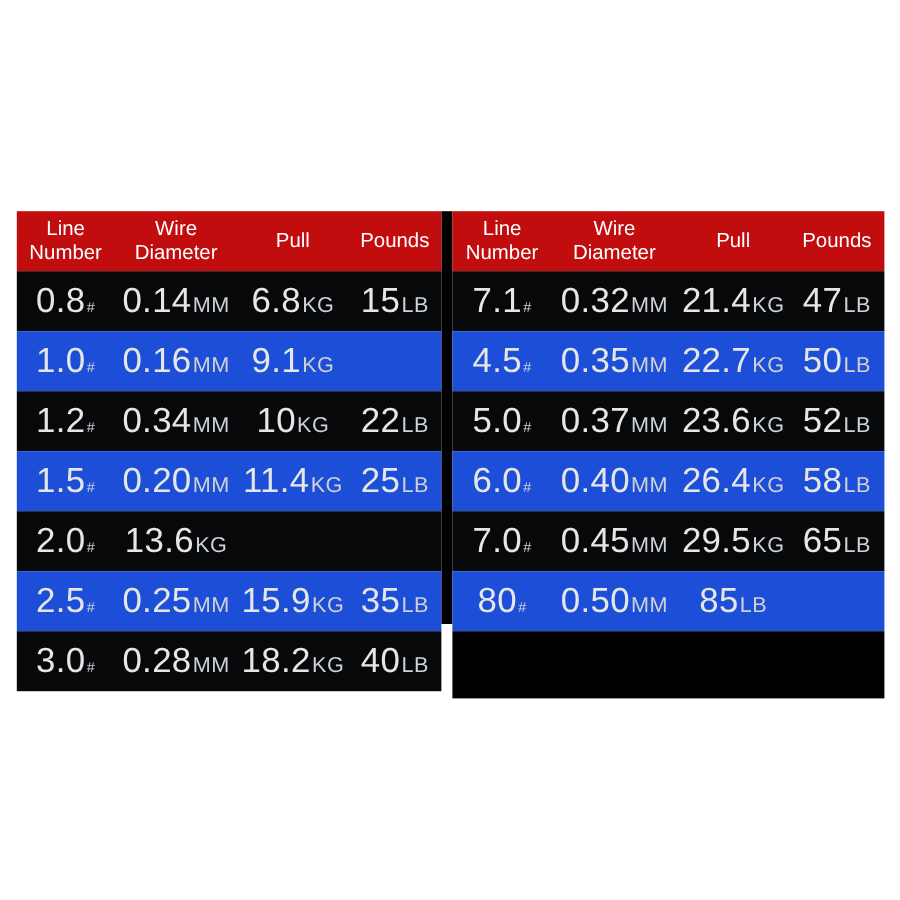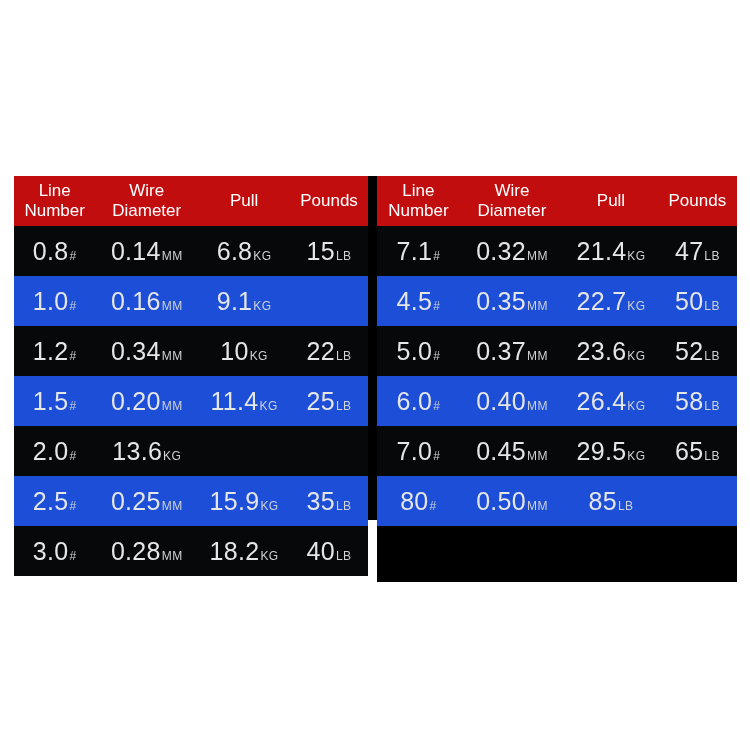--- a/index.html
+++ b/index.html
@@ -26,22 +26,22 @@
   .row{
     display:grid;grid-template-columns:23% 29% 26% 22%;
     height:50px;
   }
   .r-odd{background:#07080a;}
   .r-even{background:#1d4ed8;}
   .cell{
     text-align:center;line-height:50px;white-space:nowrap;
     color:#e4e6e8;
   }
-  .v{font-size:25px;letter-spacing:0.3px;}
-  .u{font-size:12px;color:#cfd2d5;letter-spacing:0.4px;margin-left:1px;}
+  .v{font-size:29px;letter-spacing:0.3px;}
+  .u{font-size:18px;color:#cfd2d5;letter-spacing:0.4px;margin-left:1px;}
   .u.hash{font-size:12px;}
 
   .empty-row{height:56px;background:#000000;}
 
   .divider{
     position:absolute;left:368px;top:176px;width:9px;height:406px;
     background:linear-gradient(to bottom,#000000 0px,#000000 344px,#ffffff 344px,#ffffff 100%);
   }
 </style>
 </head>

